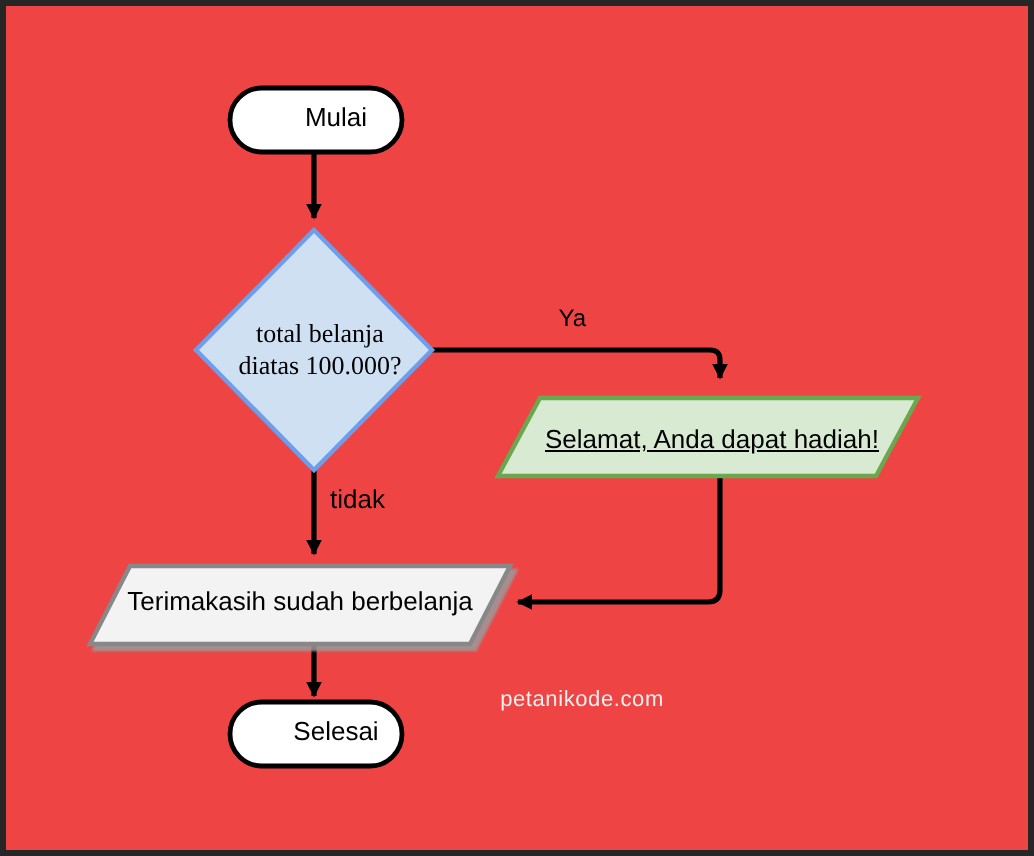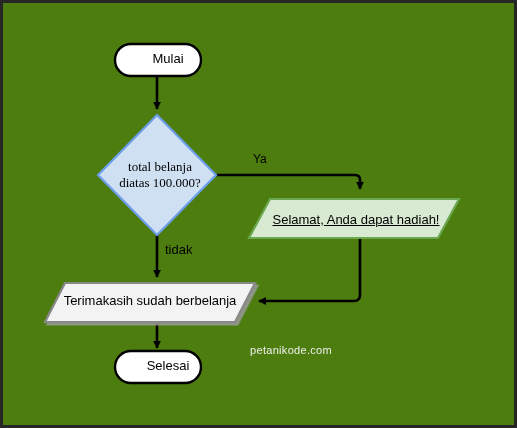--- a/index.html
+++ b/index.html
@@ -12,21 +12,21 @@
     height: 428px;
     font-family: "Liberation Sans", sans-serif;
     overflow: hidden;
   }
   #flowchart-frame {
     position: relative;
     width: 517px;
     height: 428px;
     box-sizing: border-box;
     border: 3px solid #262626;
-    background: #4d7c0f;
+    background: #ef4444;
   }
   #flowchart-canvas {
     position: absolute;
     left: 0;
     top: 0;
     width: 511px;
     height: 422px;
   }
   .node-label {
     position: absolute;
@@ -34,21 +34,21 @@
     color: #000000;
     line-height: 1.25;
     white-space: pre;
     pointer-events: none;
   }
   #label-mulai      { left: 110px; top: 48px;  width: 110px; font-size: 13px; }
   #label-decision   { left: 96px;  top: 156px; width: 122px; font-size: 13px; font-family: Liberation Serif, serif; }
   #label-hadiah     { left: 250px; top: 209px; width: 206px; font-size: 13px; text-decoration: underline; }
   #label-terima     { left: 44px;  top: 290px; width: 206px; font-size: 13px; }
   #label-selesai    { left: 110px; top: 355px; width: 110px; font-size: 13px; }
-  #label-edge-ya    { left: 250px; top: 149px; width: 40px;  font-size: 12px; text-align: left; }
+  #label-edge-ya    { left: 250px; top: 149px; width: 40px;  font-size: 12px; text-align: right; }
   #label-edge-tidak { left: 162px; top: 239px; width: 50px;  font-size: 13px; text-align: left; }
   #watermark {
     position: absolute;
     left: 228px;
     top: 341px;
     width: 120px;
     font-size: 11px;
     color: #f0f0f0;
     text-align: center;
     letter-spacing: 0.3px;

